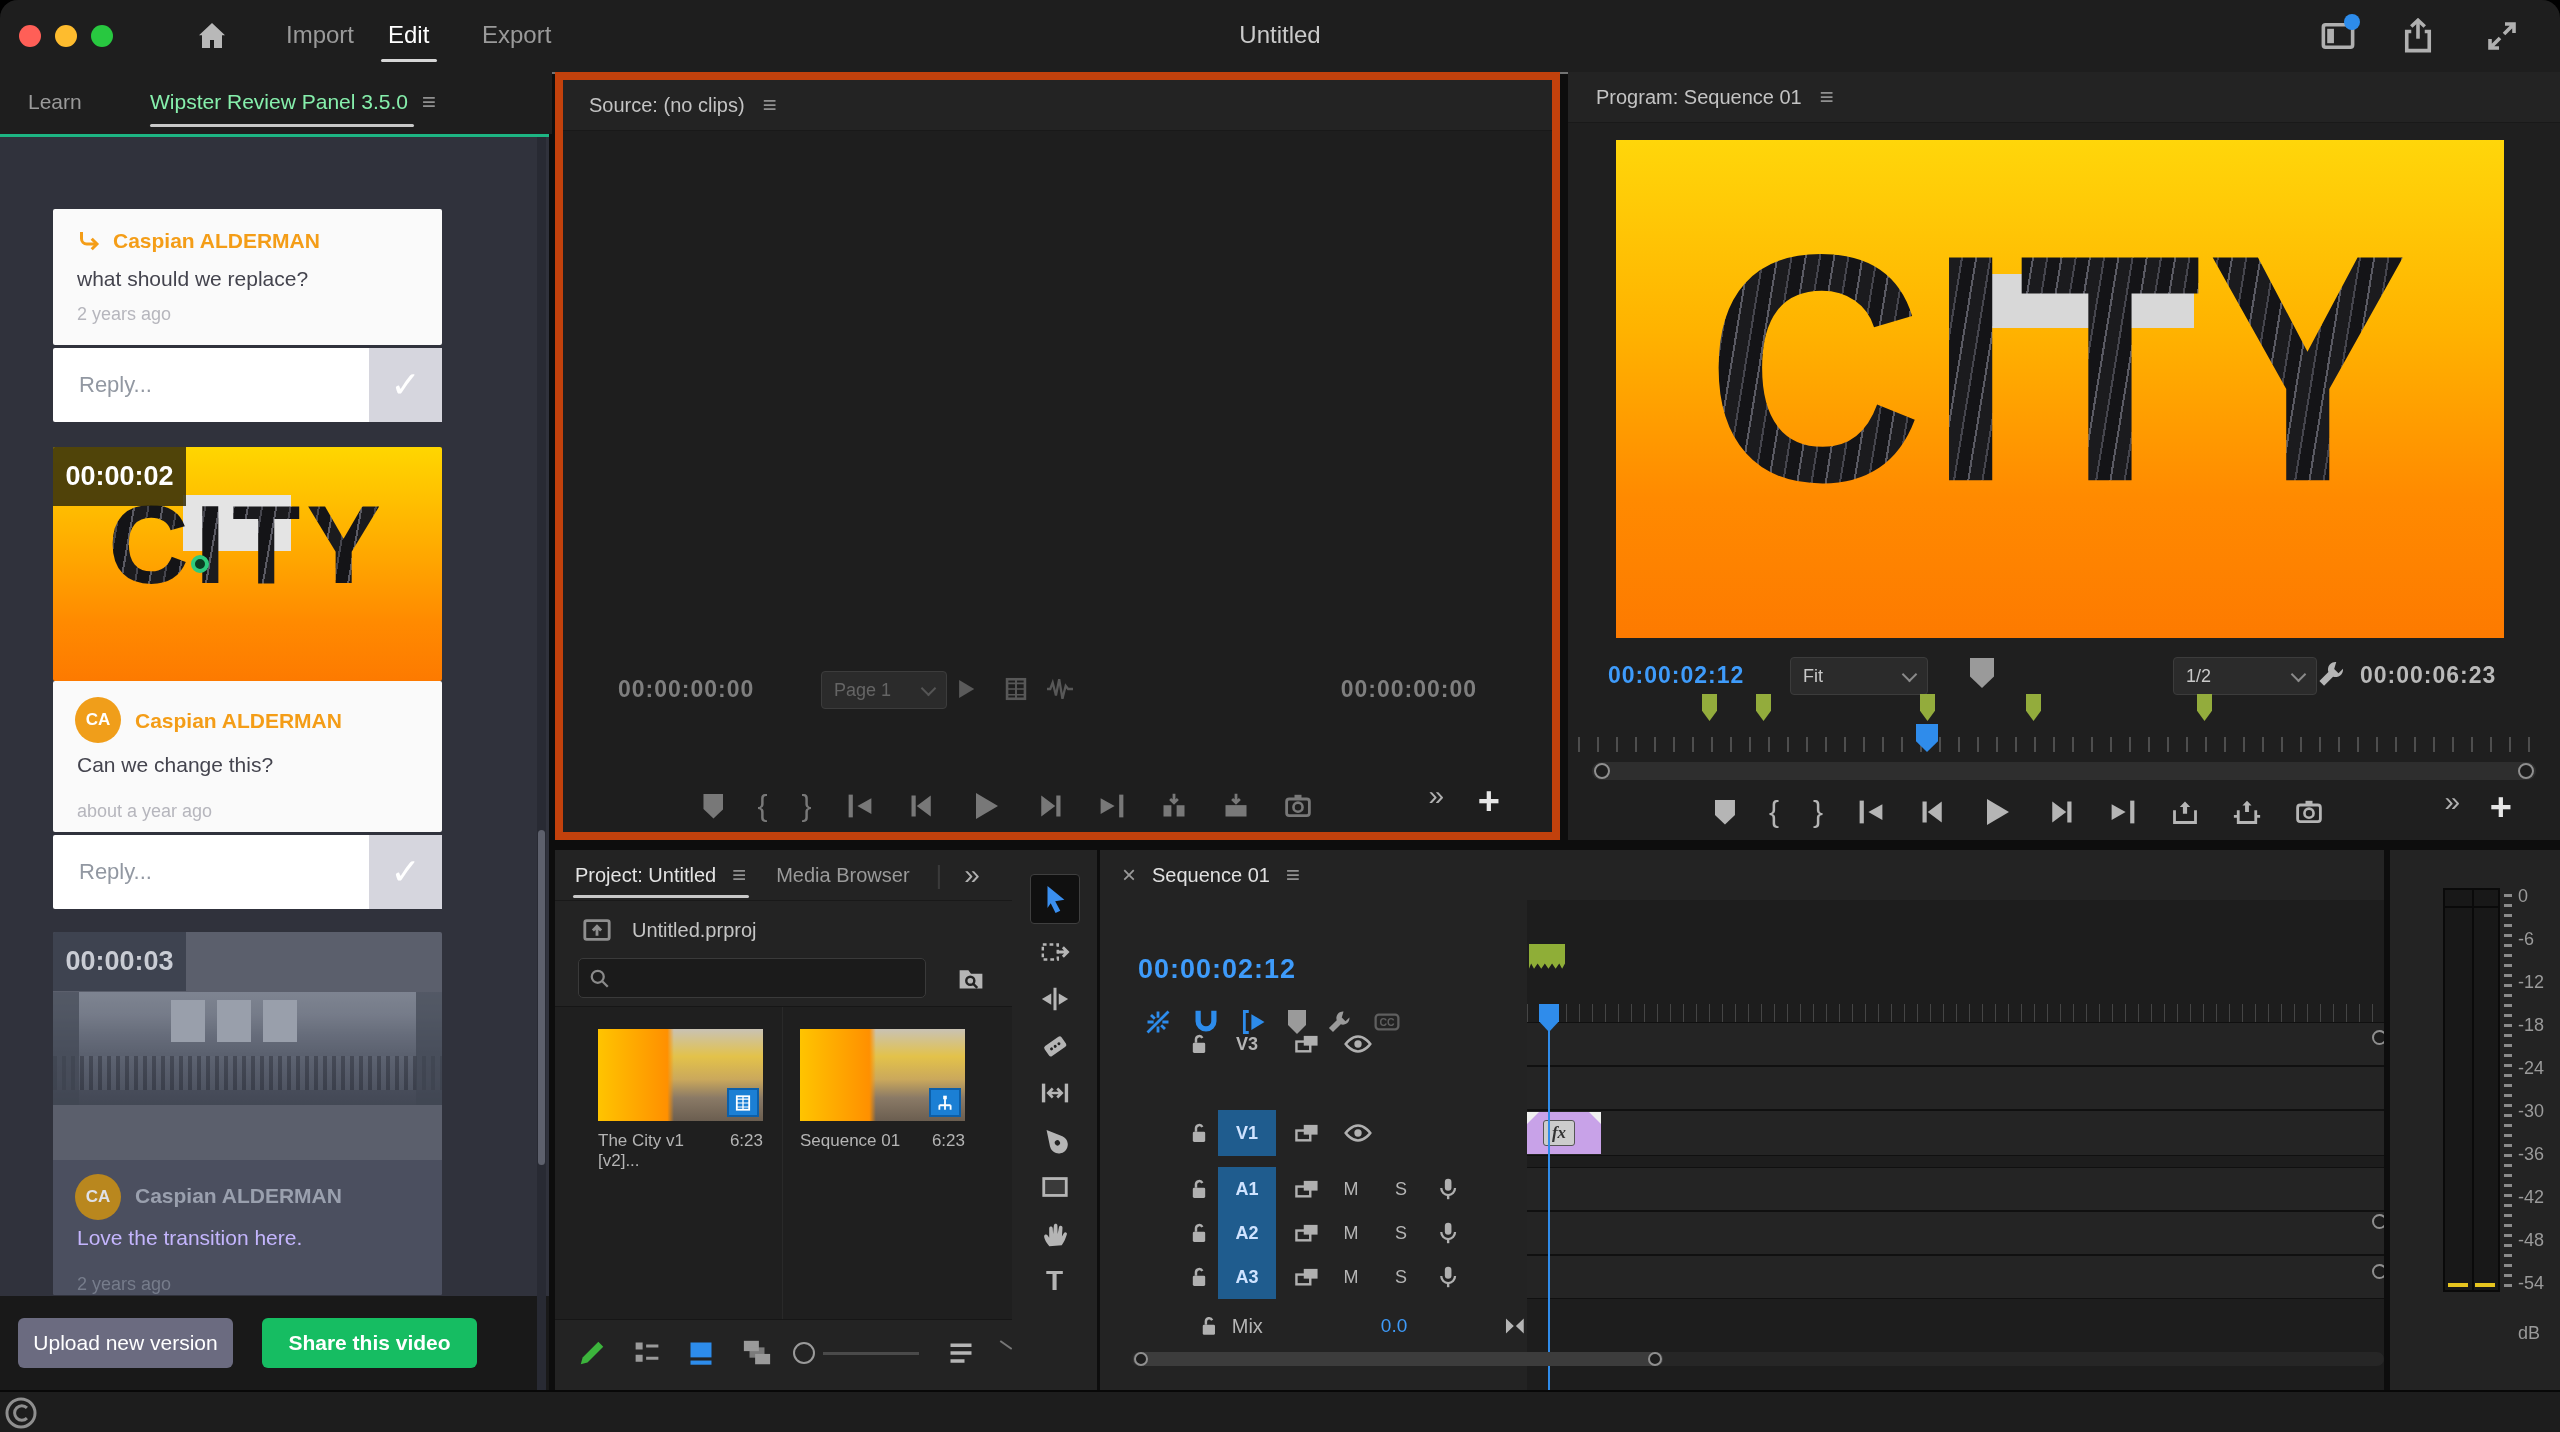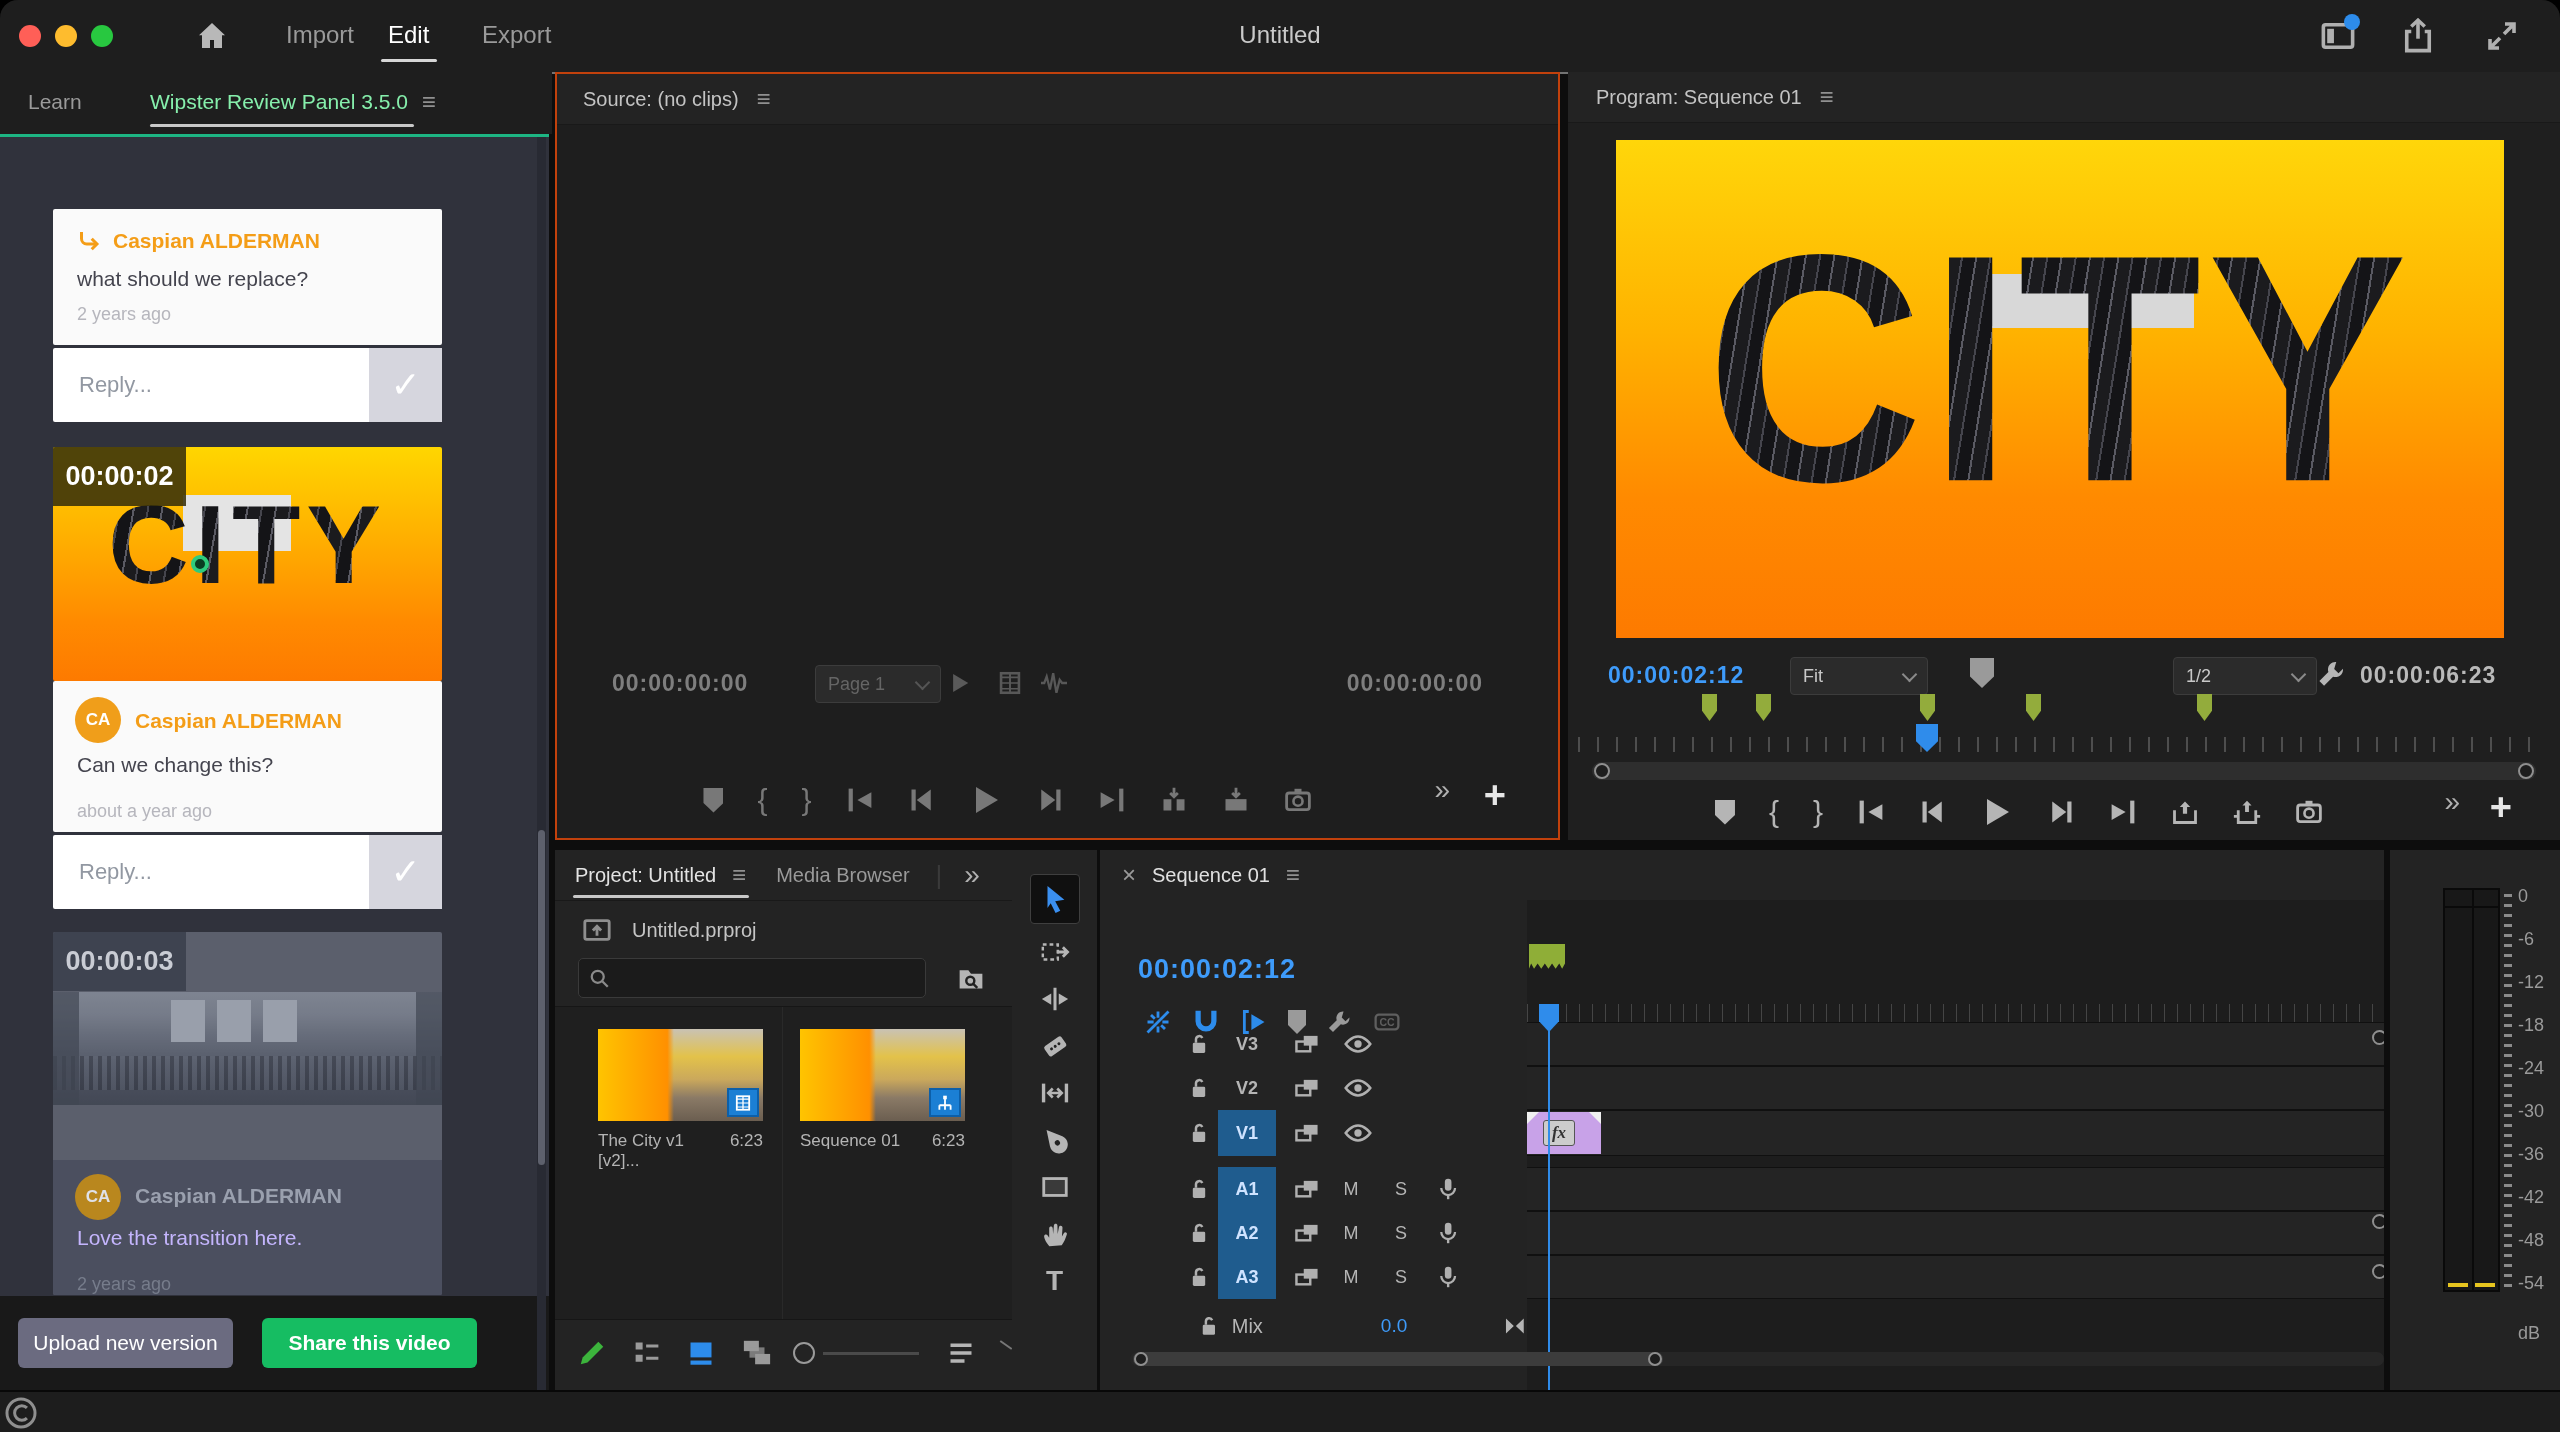--- a/index.html
+++ b/index.html
@@ -43,21 +43,21 @@
   .tc.blue{color:#3e9bfa;}
   .dd{position:absolute;height:36px;background:#2b2b2b;border:1px solid #3c3c3c;border-radius:4px;display:flex;align-items:center;justify-content:space-between;padding:0 12px;font-size:18px;}
   .chev{width:9px;height:9px;border-right:2px solid #8a8a8a;border-bottom:2px solid #8a8a8a;transform:rotate(45deg);margin-top:-4px;}
   .transport{position:absolute;display:flex;align-items:center;justify-content:center;gap:34px;}
   .ti{width:28px;height:28px;}
   .tbrace{font-size:30px;font-weight:400;line-height:28px;}
   .more{font-size:28px;color:#b0b0b0;}
   .plus{font-size:38px;color:#e6e6e6;font-weight:bold;line-height:30px;}
   .mk{width:20px;height:25px;background:currentColor;}
   
-  #srcpanel{position:absolute;left:555px;top:72px;width:1005px;height:768px;background:#1e1e1e;border:2px solid #c2410c;box-sizing:border-box;}
+  #srcpanel{position:absolute;left:555px;top:72px;width:1005px;height:768px;background:#1e1e1e;border:8px solid #c2410c;box-sizing:border-box;}
   #progpanel{position:absolute;left:1568px;top:72px;width:992px;height:768px;background:#1f1f1f;}
   .dim{color:#787878;}
   .bright{color:#b5b5b5;}
   
   #projpanel{position:absolute;left:555px;top:850px;width:457px;height:540px;background:#232323;}
   .tabunder{position:absolute;height:3px;background:#c8c8c8;border-radius:2px;}
   #bin{position:absolute;left:0;top:156px;width:457px;height:312px;background:#1f1f1f;border-top:1px solid #161616;border-bottom:1px solid #161616;}
   .thumb{width:165px;height:92px;position:relative;background:
      linear-gradient(90deg,#ffc400 0%,#ff9000 42%,rgba(255,144,0,0) 46%),
      linear-gradient(180deg,#c9c2b4 0%,#e3c24a 30%,#caa85c 55%,#8a7a66 75%,#6b5e50 100%);}
@@ -682,32 +682,20 @@
             <use href="#i-lock"></use>
           </svg>
         <span class="tname" style="margin-left:8px">V3</span>
         <svg class="ic" style="width:26px;height:26px;color:#b0b0b0;margin-left:18px">
             <use href="#i-sync"></use>
           </svg>
         <svg class="ic" style="width:28px;height:28px;color:#b0b0b0;margin-left:24px">
             <use href="#i-eye"></use>
           </svg>
       </div>
-      <div class="hrow" style="top:166px;height:44px">
-        <svg class="ic" style="width:22px;height:22px;color:#b0b0b0;margin-left:88px">
-            <use href="#i-lock"></use>
-          </svg>
-        <span class="tname" style="margin-left:8px">V2</span>
-        <svg class="ic" style="width:26px;height:26px;color:#b0b0b0;margin-left:18px">
-            <use href="#i-sync"></use>
-          </svg>
-        <svg class="ic" style="width:28px;height:28px;color:#b0b0b0;margin-left:24px">
-            <use href="#i-eye"></use>
-          </svg>
-      </div>
       <div class="hrow" style="top:210px;height:46px">
         <svg class="ic" style="width:22px;height:22px;color:#b0b0b0;margin-left:88px">
             <use href="#i-lock"></use>
           </svg>
         <span class="tname on" style="margin-left:8px">V1</span>
         <svg class="ic" style="width:26px;height:26px;color:#b0b0b0;margin-left:18px">
             <use href="#i-sync"></use>
           </svg>
         <svg class="ic" style="width:28px;height:28px;color:#b0b0b0;margin-left:24px">
             <use href="#i-eye"></use>

